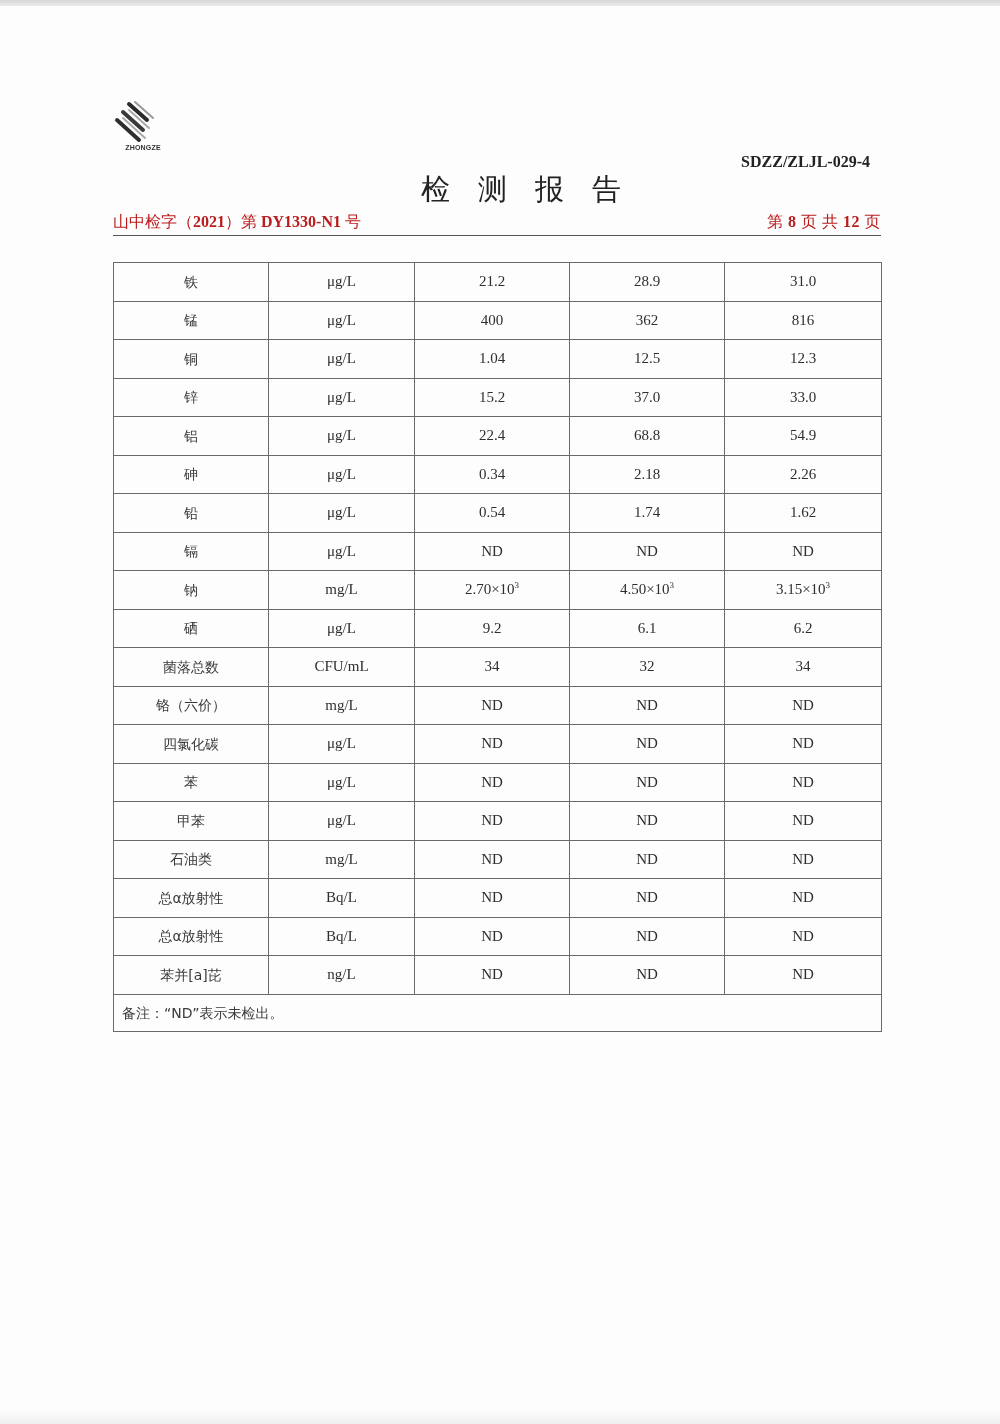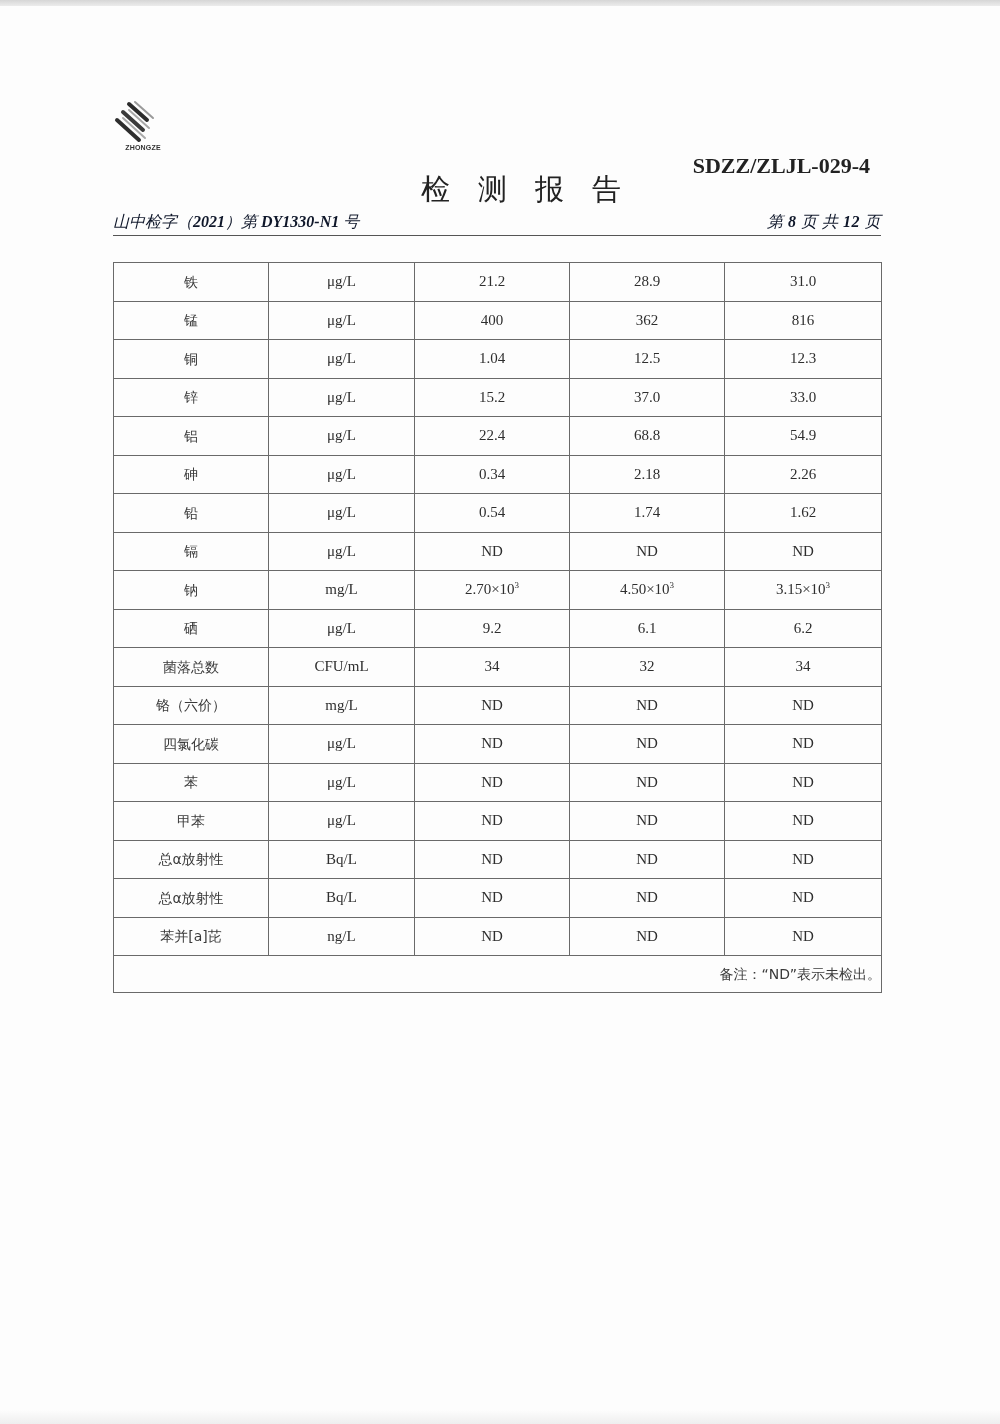--- a/index.html
+++ b/index.html
@@ -40,21 +40,21 @@
       text-align: center;
       font-family: "Liberation Sans", "DejaVu Sans", sans-serif;
       font-size: 7px;
       font-weight: bold;
       letter-spacing: 0.2px;
       color: #333;
     }
     .doc-code {
       position: absolute;
       right: 130px; top: 153px;
-      font-size: 22px;
+      font-size: 16px;
       font-weight: bold;
       color: #222;
     }
     .doc-title {
       position: absolute;
       left: 13px; width: 1000px;
       top: 170px;
       text-align: center;
       font-family: "DejaVu Sans", "Liberation Sans", sans-serif;
       font-size: 29px;
@@ -68,22 +68,21 @@
       left: 113px; top: 212px;
       width: 768px;
       height: 24px;
       border-bottom: 1.5px solid #555;
       display: flex;
       justify-content: space-between;
       align-items: flex-end;
       padding-bottom: 2px;
       box-sizing: border-box;
       font-size: 16px;
-      color: #0f172a;
-      font-style: italic;
+      color: #b91c1c;
     }
     .report-no { font-weight: bold; }
     .report-no .cn { font-weight: normal; }
     .page-info { font-weight: bold; letter-spacing: 0.5px; text-align: right; }
     .page-info .cn { font-weight: normal; }
 
     table.results {
       position: absolute;
       left: 113px; top: 262px;
       width: 768px;
@@ -99,21 +98,21 @@
       text-align: center;
       vertical-align: middle;
       line-height: 1;
     }
     table.results td.item {
       font-family: "DejaVu Sans", "Liberation Sans", sans-serif;
       font-size: 14px;
       color: #3a3a3a;
     }
     table.results td.note {
-      text-align: right;
+      text-align: left;
       padding-left: 8px;
       height: 36px;
       font-family: "DejaVu Sans", "Liberation Sans", sans-serif;
       font-size: 14px;
       color: #3a3a3a;
     }
     sup { font-size: 9px; vertical-align: 6px; line-height: 0; }
   </style>
 </head>
 <body>
@@ -251,20 +250,27 @@
         <td>ND</td>
       </tr>
     <tr>
         <td class="item">甲苯</td>
         <td>μg/L</td>
         <td>ND</td>
         <td>ND</td>
         <td>ND</td>
       </tr>
     <tr>
+        <td class="item">石油类</td>
+        <td>mg/L</td>
+        <td>ND</td>
+        <td>ND</td>
+        <td>ND</td>
+      </tr>
+    <tr>
         <td class="item">总α放射性</td>
         <td>Bq/L</td>
         <td>ND</td>
         <td>ND</td>
         <td>ND</td>
       </tr>
     <tr>
         <td class="item">总α放射性</td>
         <td>Bq/L</td>
         <td>ND</td>

